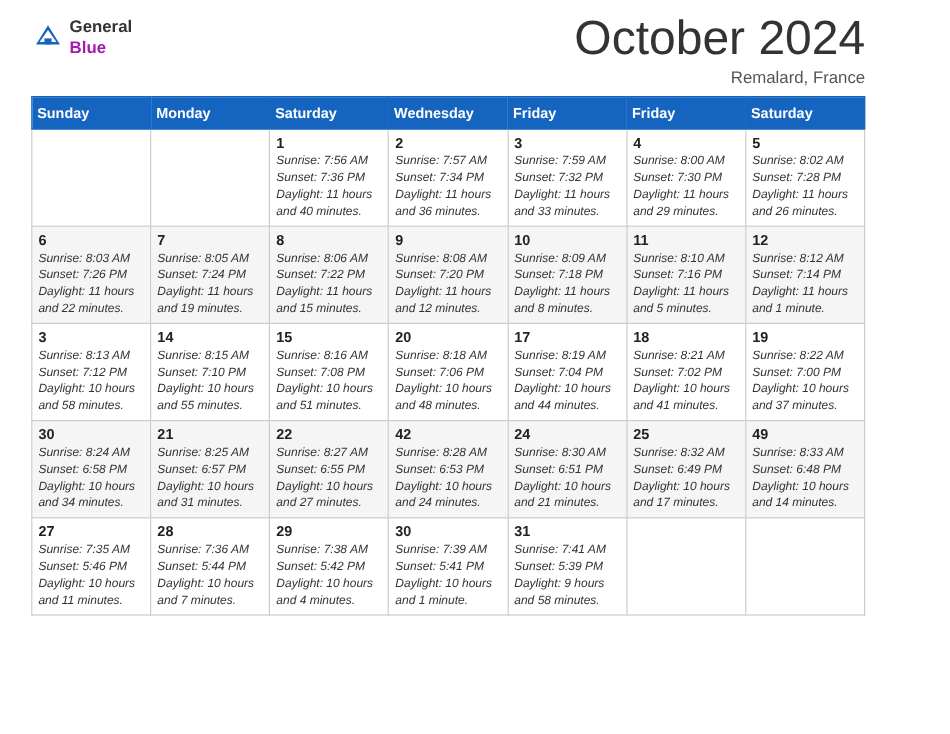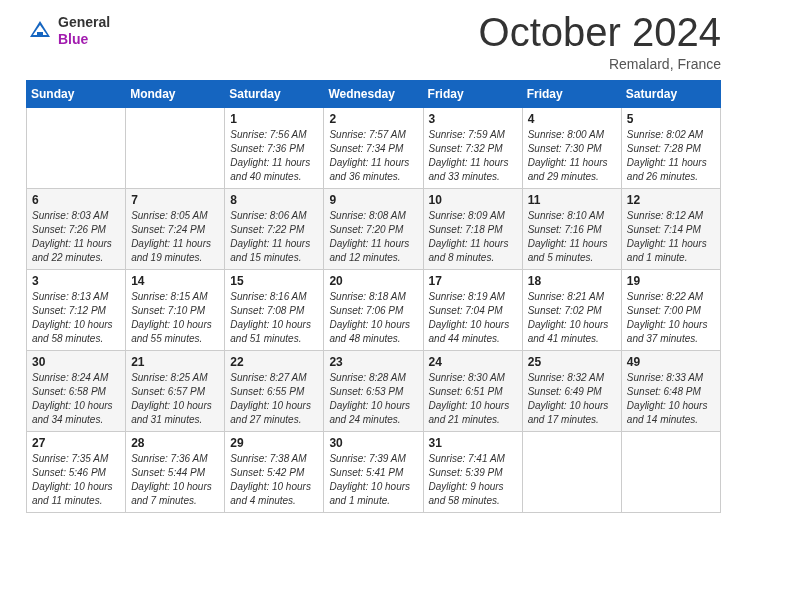--- a/index.html
+++ b/index.html
@@ -224,21 +224,21 @@
           </td>
           <td class="cell-day">
             <span class="day-number">21</span>
             <div class="day-info">Sunrise: 8:25 AM<br>Sunset: 6:57 PM<br>Daylight: 10 hours and 31 minutes.</div>
           </td>
           <td class="cell-day">
             <span class="day-number">22</span>
             <div class="day-info">Sunrise: 8:27 AM<br>Sunset: 6:55 PM<br>Daylight: 10 hours and 27 minutes.</div>
           </td>
           <td class="cell-day">
-            <span class="day-number">23</span>
+            <span class="day-number">42</span>
             <div class="day-info">Sunrise: 8:28 AM<br>Sunset: 6:53 PM<br>Daylight: 10 hours and 24 minutes.</div>
           </td>
           <td class="cell-day">
             <span class="day-number">24</span>
             <div class="day-info">Sunrise: 8:30 AM<br>Sunset: 6:51 PM<br>Daylight: 10 hours and 21 minutes.</div>
           </td>
           <td class="cell-day">
             <span class="day-number">25</span>
             <div class="day-info">Sunrise: 8:32 AM<br>Sunset: 6:49 PM<br>Daylight: 10 hours and 17 minutes.</div>
           </td>

